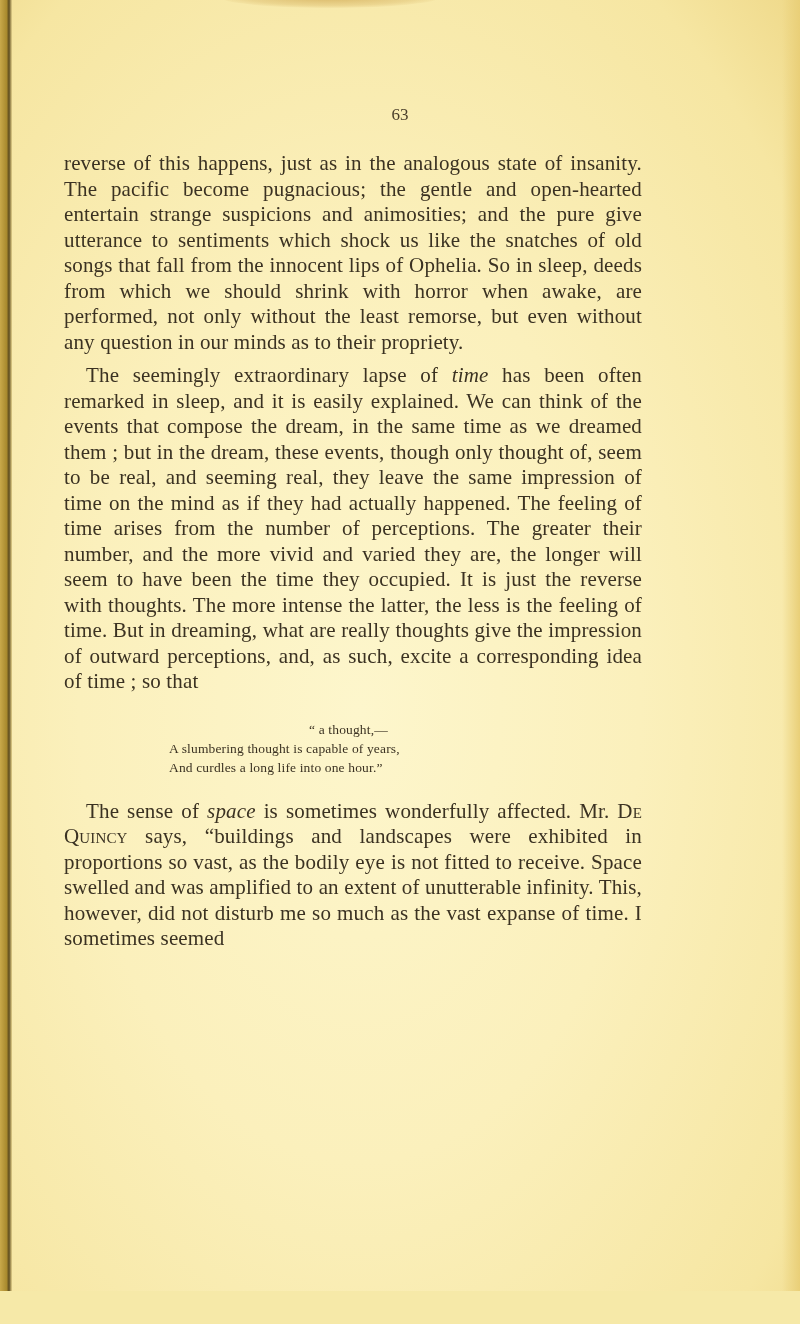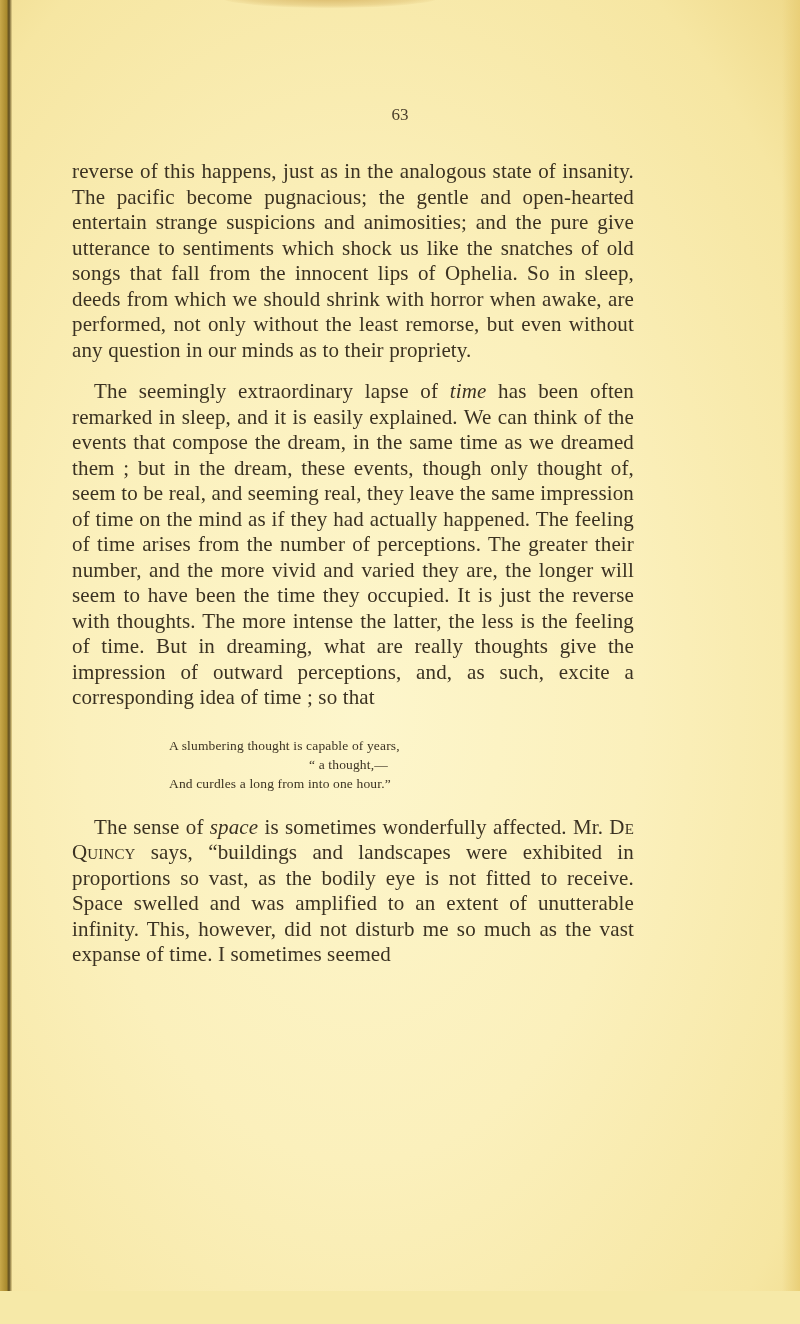--- a/index.html
+++ b/index.html
@@ -29,21 +29,21 @@
     }
     .page-number {
       position: absolute; left: 0; width: 800px; top: 105px;
       text-align: center; font-size: 17px; color: #4a3f2a;
     }
     .text-block {
       position: absolute; left: 56px; top: 143px; width: 594px;
       color: #3b3222; font-size: 21px; line-height: 25.5px;
       text-align: justify; letter-spacing: 0.15px;
     }
-    .para { margin: 16px; }
+    .para { margin: 8px; }
     .para.indent { text-indent: 22px; }
     .quote {
       margin: 25px 0 22px 0; font-size: 13.5px; line-height: 19px;
       color: #3b3222; padding-left: 113px;
     }
     .quote .line { display: block; white-space: nowrap; }
     .quote .line.first { padding-left: 140px; }
     em { }
     .smallcaps { font-variant: small-caps; }
   </style>
@@ -56,20 +56,20 @@
   <div class="right-edge"></div>
 
   <div class="page-number">63</div>
 
   <div class="text-block">
     <p class="para">reverse of this happens, just as in the analogous state of insanity.  The pacific become pugnacious; the gentle and open-hearted entertain strange suspicions and animosities; and the pure give utterance to sentiments which shock us like the snatches of old songs that fall from the innocent lips of Ophelia.  So in sleep, deeds from which we should shrink with horror when awake, are performed, not only without the least remorse, but even without any question in our minds as to their propriety.</p>
 
     <p class="para indent"><span>The seemingly extraordinary lapse of </span><em>time</em><span> has been often remarked in sleep, and it is easily explained.  We can think of the events that compose the dream, in the same time as we dreamed them ; but in the dream, these events, though only thought of, seem to be real, and seeming real, they leave the same impression of time on the mind as if they had actually happened.  The feeling of time arises from the number of perceptions.  The greater their number, and the more vivid and varied they are, the longer will seem to have been the time they occupied.  It is just the reverse with thoughts.  The more intense the latter, the less is the feeling of time.  But in dreaming, what are really thoughts give the impression of outward perceptions, and, as such, excite a corresponding idea of time ; so that</span></p>
 
     <div class="quote">
+      <span class="line first">“ a thought,—</span>
       <span class="line">A slumbering thought is capable of years,</span>
-      <span class="line first">“ a thought,—</span>
-      <span class="line">And curdles a long from into one hour.”</span>
+      <span class="line">And curdles a long life into one hour.”</span>
     </div>
 
     <p class="para indent"><span>The sense of </span><em>space</em><span> is sometimes wonderfully affected. Mr. </span><span class="smallcaps">De Quincy</span><span> says, “buildings and landscapes were exhibited in proportions so vast, as the bodily eye is not fitted to receive.  Space swelled and was amplified to an extent of unutterable infinity.  This, however, did not disturb me so much as the vast expanse of time.  I sometimes seemed</span></p>
   </div>
 </div>
 
 </body></html>

